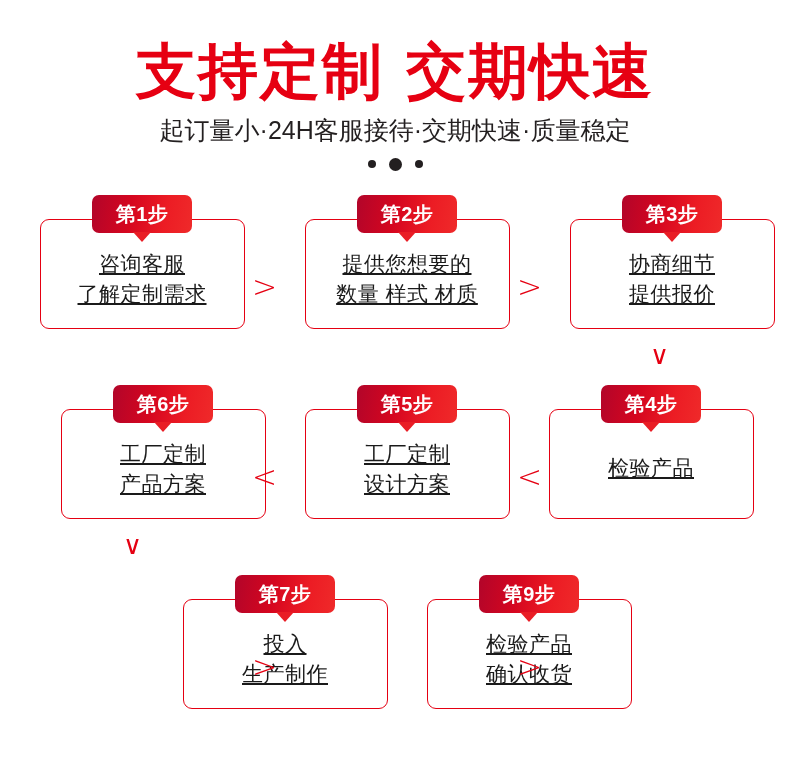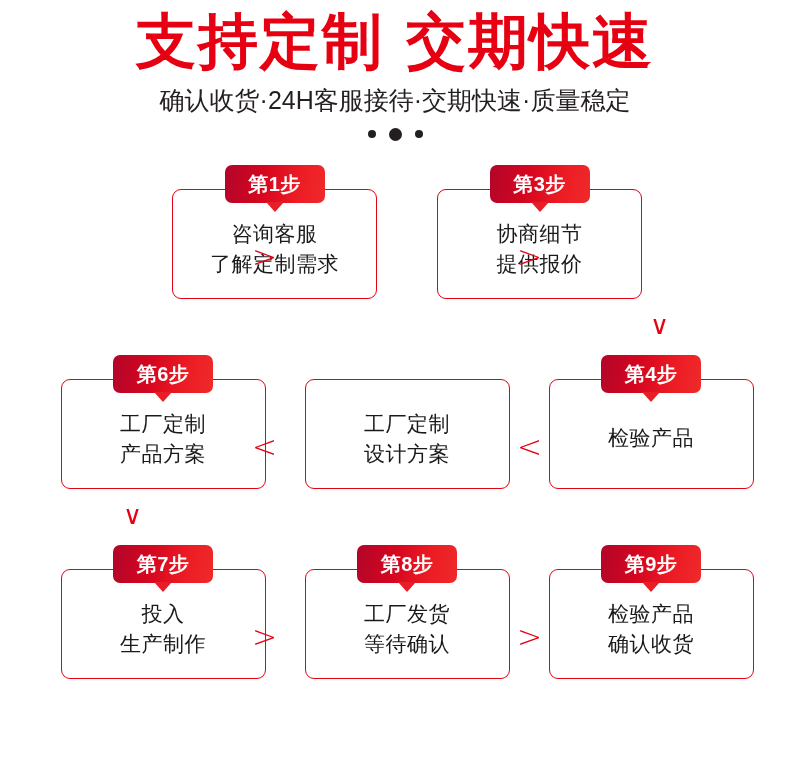--- a/index.html
+++ b/index.html
@@ -10,21 +10,21 @@
     width: 790px;
     height: 771px;
     background: #ffffff;
     font-family: "Liberation Sans", "DejaVu Sans", sans-serif;
     overflow: hidden;
     position: relative;
   }
 
   
   .header {
-    padding-top: 10px;
+    padding-top: 40px;
     text-align: center;
   }
   .main-title {
     font-size: 60px;
     font-weight: bold;
     color: #e60012;
     letter-spacing: 2px;
     line-height: 1.08;
     margin: 0;
     white-space: nowrap;
@@ -123,20 +123,21 @@
   }
 
   .step-text {
     text-align: center;
     font-size: 21px;
     color: #1a1a1a;
     line-height: 1.42;
     letter-spacing: 0.5px;
     padding-top: 10px;
     white-space: pre-line;
+    text-decoration: underline;
   }
   .step.single .step-text {
     padding-top: 8px;
   }
 
   
   .chev {
     position: absolute;
     color: #e50012;
     font-family: "DejaVu Sans", sans-serif;
@@ -162,77 +163,78 @@
   .chev-r2-down { left: 123px; top: 148px; }
 
   .chev-r3-a { left: 252px; }
   .chev-r3-b { left: 517px; }
 </style>
 </head>
 <body>
 
 <div class="header">
   <h1 class="main-title"><span>支持定制</span><span class="gap"></span><span>交期快速</span></h1>
-  <p class="subtitle">确认收货·24H客服接待·交期快速·质量稳定</p>
+  <p class="subtitle">起订量小·24H客服接待·交期快速·质量稳定</p>
   <div class="dots">
     <span class="dot small"></span>
     <span class="dot big"></span>
     <span class="dot small"></span>
   </div>
 </div>
 
 <div class="flow">
 
   <div class="row">
     <div class="step">
       <div class="badge">第1步</div>
       <div class="step-text">咨询客服
 了解定制需求</div>
     </div>
     <div class="step">
+      <div class="badge">第2步</div>
+      <div class="step-text">提供您想要的
+数量 样式 材质</div>
+    </div>
+    <div class="step">
       <div class="badge">第3步</div>
       <div class="step-text">协商细节
 提供报价</div>
     </div>
     <span class="chev h chev-r1-a">&gt;</span>
     <span class="chev h chev-r1-b">&gt;</span>
     <span class="chev v chev-r1-down">∨</span>
   </div>
 
   <div class="row">
     <div class="step">
       <div class="badge">第6步</div>
       <div class="step-text">工厂定制
 产品方案</div>
     </div>
     <div class="step">
+      <div class="badge">第5步</div>
       <div class="step-text">工厂定制
 设计方案</div>
     </div>
     <div class="step single">
       <div class="badge">第4步</div>
       <div class="step-text">检验产品</div>
     </div>
     <span class="chev h chev-r2-a">&lt;</span>
     <span class="chev h chev-r2-b">&lt;</span>
     <span class="chev v chev-r2-down">∨</span>
   </div>
 
   <div class="row">
     <div class="step">
       <div class="badge">第7步</div>
       <div class="step-text">投入
 生产制作</div>
     </div>
     <div class="step">
-      <div class="badge">第8步</div>
-      <div class="step-text">工厂发货
-等待确认</div>
-    </div>
-    <div class="step">
       <div class="badge">第9步</div>
       <div class="step-text">检验产品
 确认收货</div>
     </div>
     <span class="chev h chev-r3-a">&gt;</span>
     <span class="chev h chev-r3-b">&gt;</span>
   </div>
 
 </div>
 

